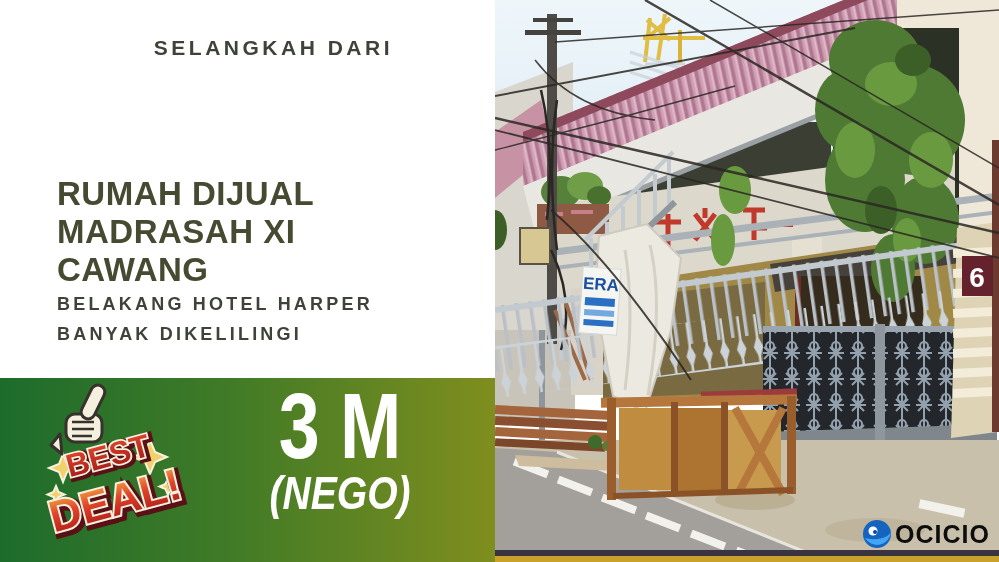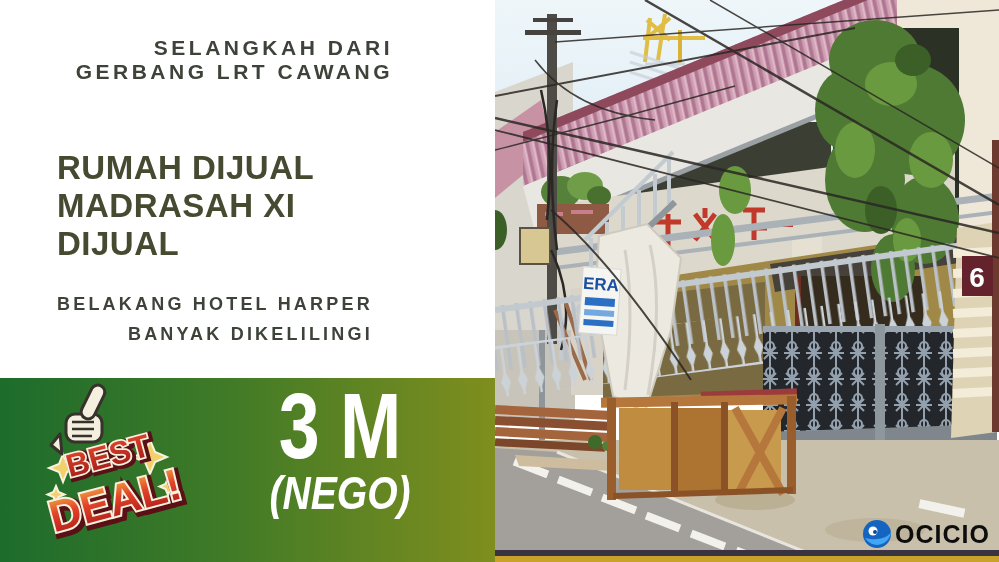--- a/index.html
+++ b/index.html
@@ -2,49 +2,48 @@
 <html><head>
 <meta charset="utf-8">
 <style>
   html,body{margin:0;padding:0;background:#222;}
   .canvas{position:relative;width:999px;height:562px;background:#fff;overflow:hidden;
           font-family:"Liberation Sans","DejaVu Sans",sans-serif;}
   
   .left{position:absolute;left:0;top:0;width:401px;height:562px;background:#ffffff;}
   .tagline{position:absolute;top:36px;right:8px;text-align:right;
            font-size:21px;line-height:24px;font-weight:700;letter-spacing:3.5px;color:#3d4338;}
-  .title{position:absolute;left:57px;top:149px;font-size:33px;line-height:38px;
+  .title{position:absolute;left:57px;top:175px;font-size:33px;line-height:38px;
          font-weight:700;letter-spacing:.5px;color:#454a31;}
   .features{position:absolute;left:57px;top:290px;font-size:18px;line-height:29.5px;
-            font-weight:700;letter-spacing:3.2px;color:#3d4338;text-align:right;}
+            font-weight:700;letter-spacing:3.2px;color:#3d4338;}
   .band{position:absolute;left:0;top:378px;width:495px;height:184px;
         background:linear-gradient(90deg,#1d6c2c 0%,#3f7a27 45%,#7f8e1e 100%);}
   .price{position:absolute;left:205px;top:0px;width:270px;text-align:center;
          font-size:92px;line-height:96px;font-weight:700;color:#ffffff;
          transform:scaleX(.8);transform-origin:50% 50%;}
   .nego{position:absolute;left:205px;top:90px;width:270px;text-align:center;
         font-size:46px;line-height:50px;font-weight:700;font-style:italic;color:#ffffff;
         transform:scaleX(.85);transform-origin:50% 50%;}
   .badge-svg{position:absolute;left:40px;top:4px;}
   .photo{position:absolute;left:495px;top:0;width:504px;height:562px;}
   svg text{font-family:"Liberation Sans","DejaVu Sans",sans-serif;}
 </style>
 </head>
 <body>
 
 <div class="canvas">
 
   <div class="left">
     <div class="tagline">
       <div>SELANGKAH DARI</div>
-      <div>GERBANG LRT CAWANG</div>
     </div>
     <div class="title">
       <div>RUMAH DIJUAL</div>
-      <div>MADRASAH XI DIJUAL</div>
+      <div>MADRASAH XI CAWANG</div>
     </div>
     <div class="features">
       <div>BELAKANG HOTEL HARPER</div>
       <div>BANYAK DIKELILINGI</div>
     </div>
 
     <div class="band">
 
       <svg class="badge-svg" width="160" height="176" viewBox="0 0 160 176">
         <defs>

